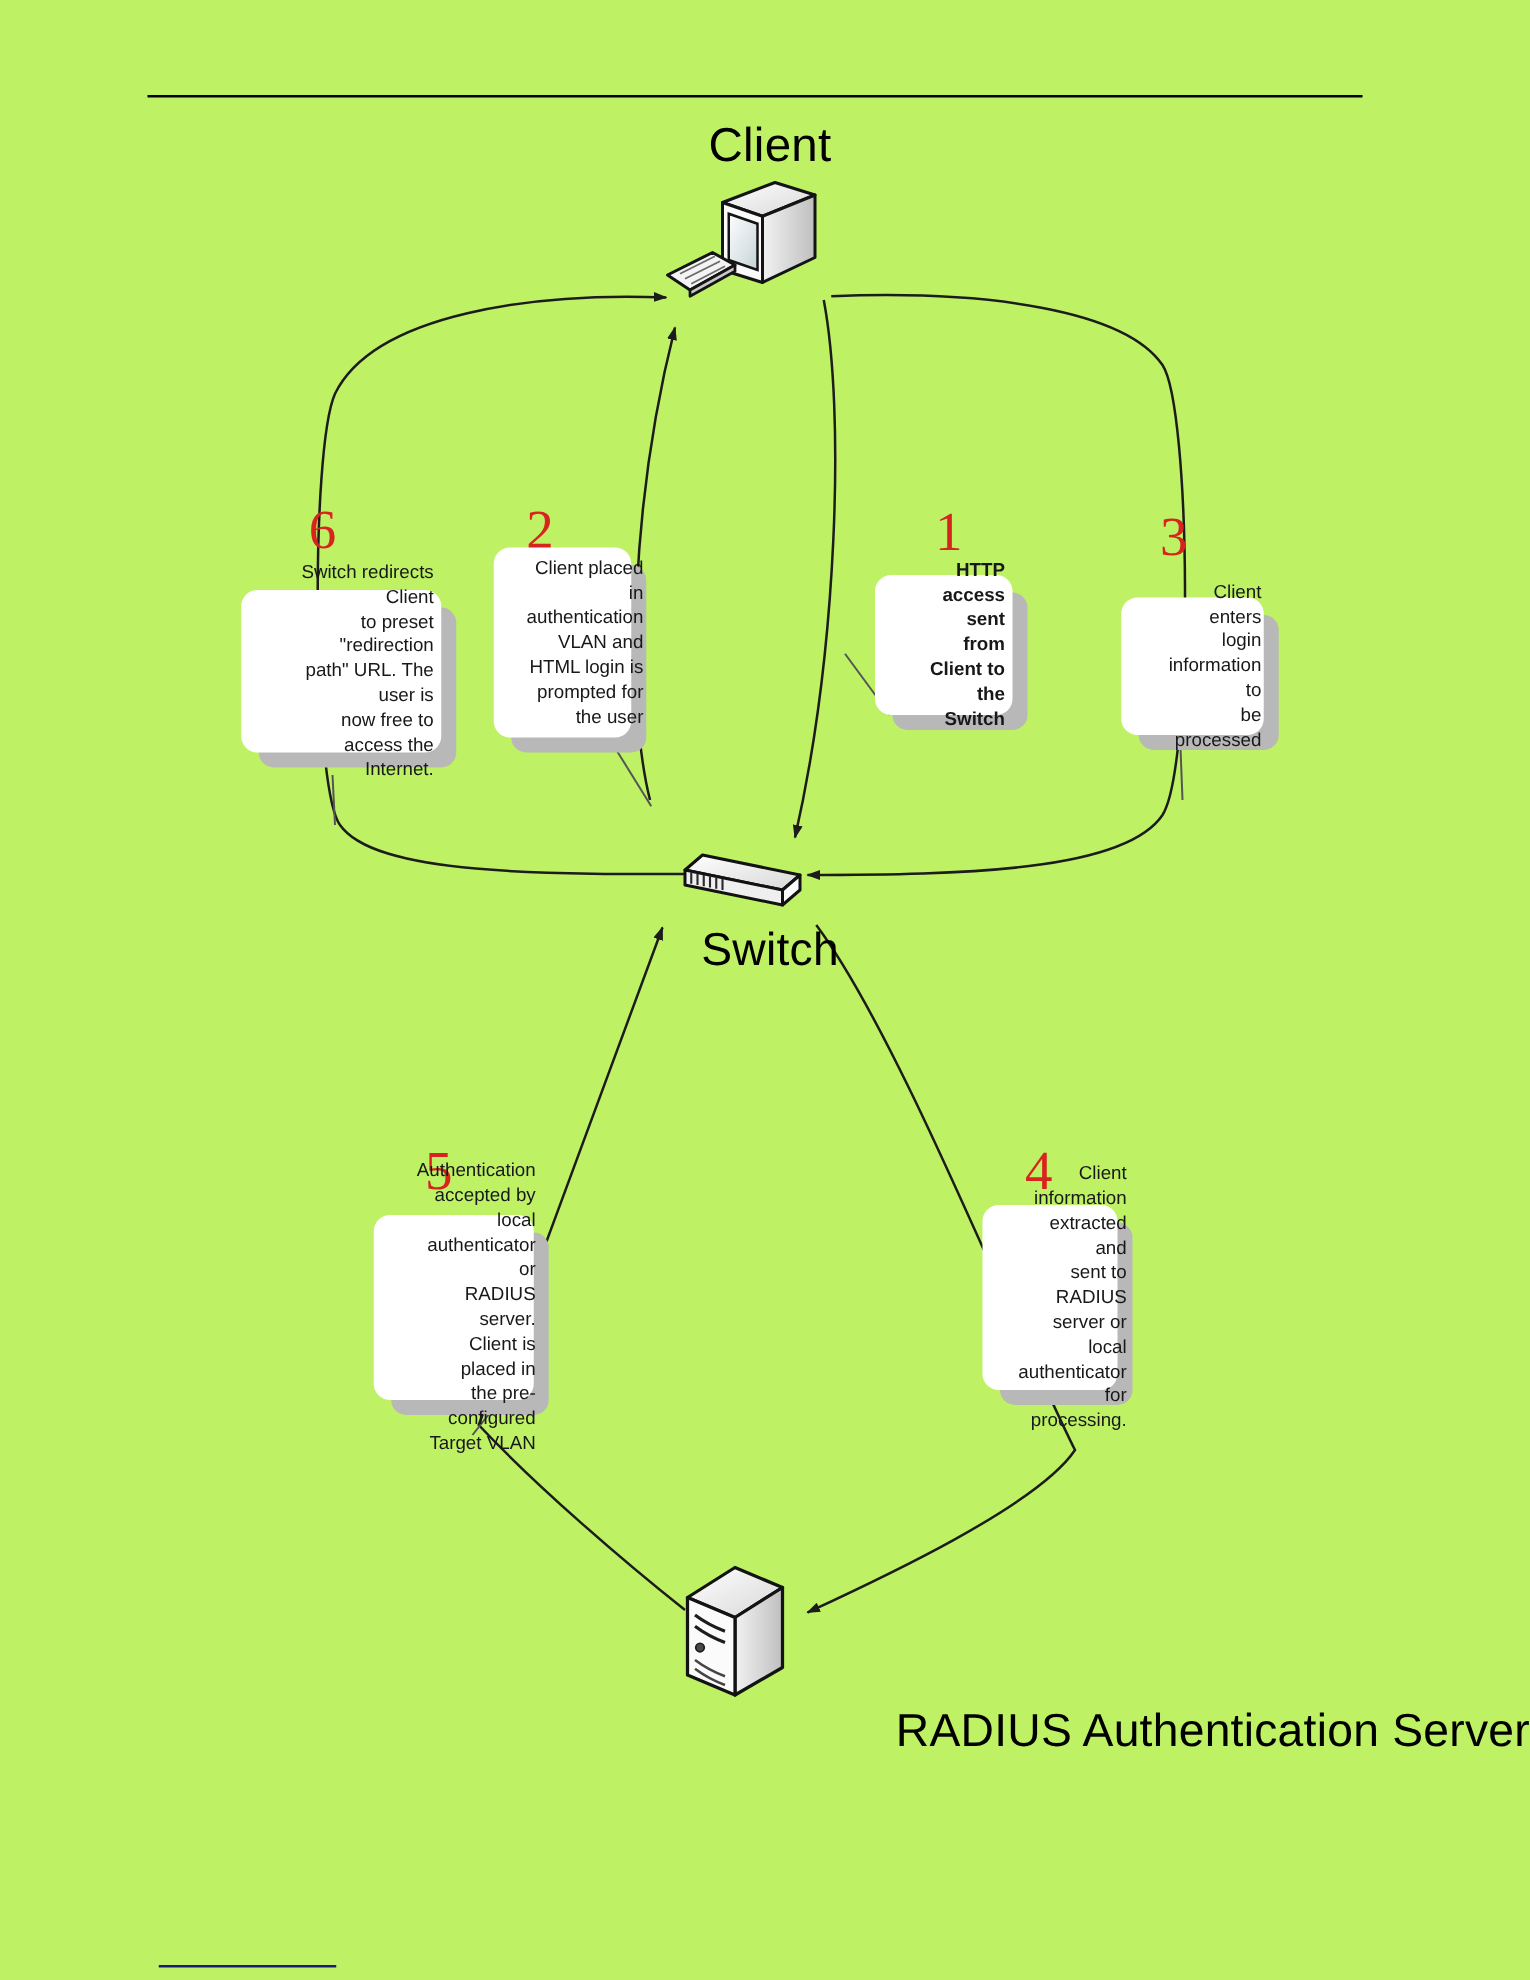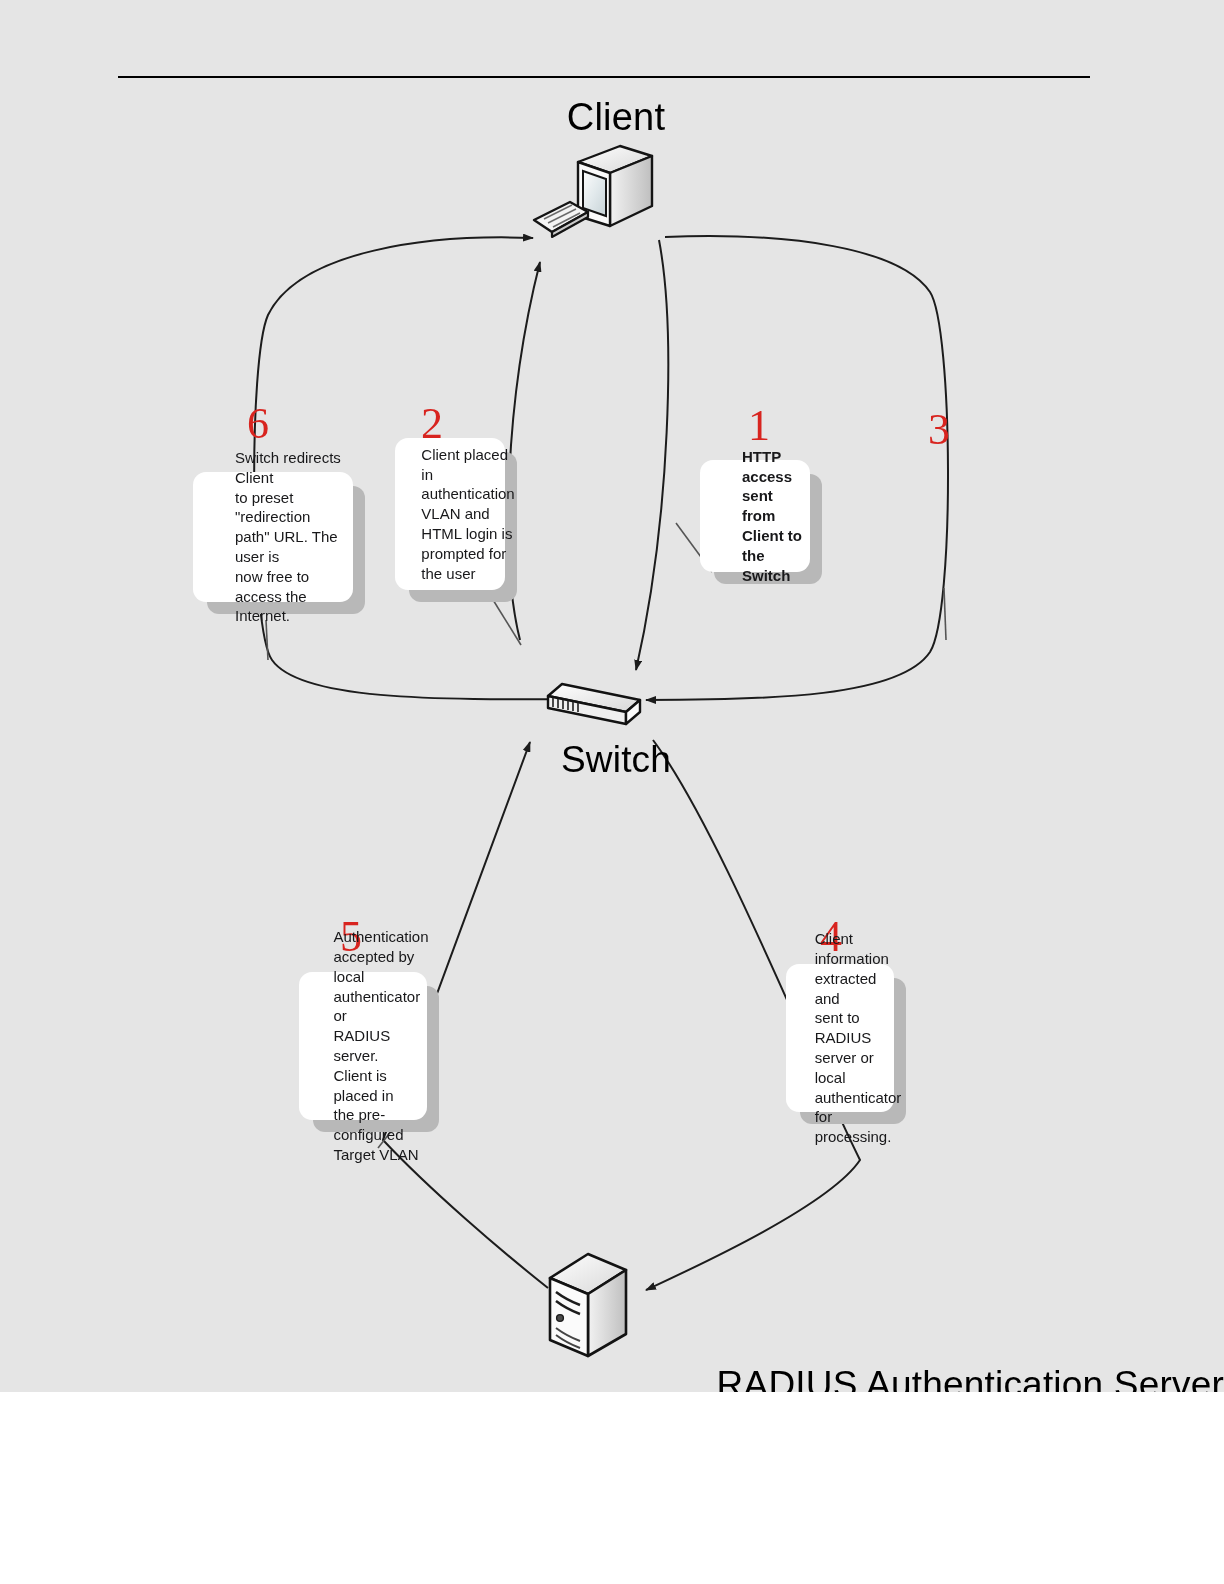--- a/index.html
+++ b/index.html
@@ -8,23 +8,23 @@
     padding: 0;
     background: #ffffff;
   }
   body {
     font-family: "Liberation Sans", sans-serif;
     color: #000000;
   }
   #page {
     position: relative;
     width: 1224px;
-    height: 1392px;
+    height: 1584px;
     overflow: hidden;
-    background: #e5e5e5;
+    background: #bef264;
   }
   
   .header-rule {
     position: absolute;
     left: 118px;
     top: 76px;
     width: 972px;
     height: 2px;
     background: #000000;
   }
@@ -98,21 +98,21 @@
     align-items: center;
     justify-content: center;
     padding: 7px 6px;
     z-index: 4;
   }
   .callout .callout-text {
     font-family: "Liberation Sans", sans-serif;
     font-size: 15px;
     line-height: 1.32;
     color: #18181a;
-    text-align: left;
+    text-align: right;
     width: 100%;
     white-space: pre-line;
     margin-left: 36px;
   }
 
   #callout-6 { left: 193px; top: 472px;  width: 160px; height: 130px; }
   #callout-2 { left: 395px; top: 438px;  width: 110px; height: 152px; }
   #callout-1 { left: 700px; top: 460px;  width: 110px; height: 112px; font-weight: bold; }
   #callout-3 { left: 897px; top: 478px;  width: 114px; height: 110px; }
   #callout-5 { left: 299px; top: 972px;  width: 128px; height: 148px; }
@@ -270,20 +270,26 @@
 the user</span>
   </div>
 
   <div class="callout" id="callout-1">
     <span class="callout-text">HTTP access
 sent from
 Client to the
 Switch</span>
   </div>
 
+  <div class="callout" id="callout-3">
+    <span class="callout-text">Client enters
+login
+information to
+be processed</span>
+  </div>
 
   <div class="callout" id="callout-5">
     <span class="callout-text">Authentication
 accepted by local
 authenticator or
 RADIUS server.
 Client is placed in
 the pre-configured
 Target VLAN</span>
   </div>

